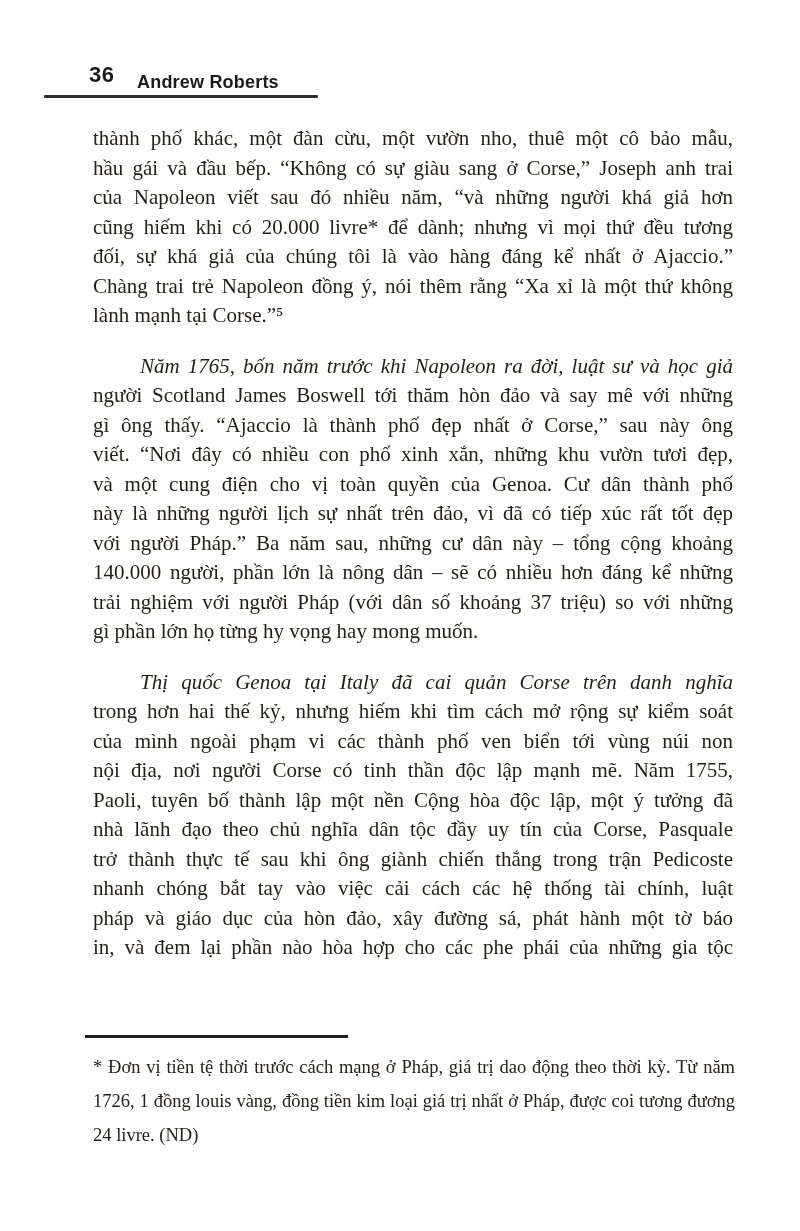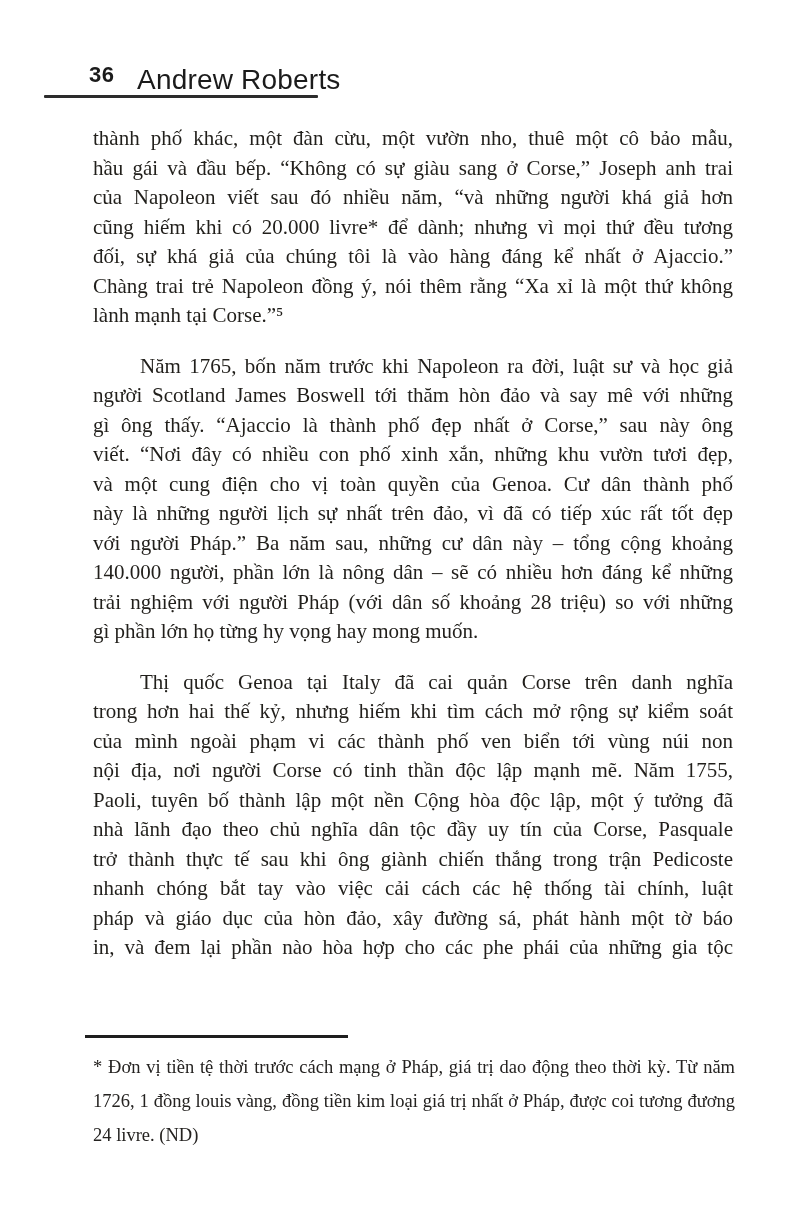--- a/index.html
+++ b/index.html
@@ -23,24 +23,24 @@
     top: 62px;
     font-family: "Liberation Sans", "DejaVu Sans", sans-serif;
     font-size: 22px;
     font-weight: 700;
     letter-spacing: 0.5px;
     color: #1b1b1b;
   }
   .hdr-title {
     position: absolute;
     left: 137px;
-    top: 64px;
+    top: 72px;
     font-family: "Liberation Sans", "DejaVu Sans", sans-serif;
-    font-size: 28px;
-    font-weight: 400;
+    font-size: 18px;
+    font-weight: 700;
     letter-spacing: 0.2px;
     color: #1b1b1b;
   }
   .hdr-rule {
     position: absolute;
     left: 44px;
     top: 95px;
     width: 274px;
     height: 3px;
     background: #2c2c2c;
@@ -58,21 +58,21 @@
     color: #211f1b;
   }
   .paragraph { margin: 0 0 21px 8px; }
   .paragraph:last-child { margin-bottom: 0; }
   .tline {
     text-align: justify;
     text-align-last: justify;
     white-space: normal;
   }
   .tline.no-just { text-align-last: left; }
-  .tline.first-indent { text-indent: 47px; }
+  .tline.first-indent { text-indent: 47px; font-style: italic; }
   
   .fn-rule {
     position: absolute;
     left: 85px;
     top: 1035px;
     width: 263px;
     height: 3px;
     background: #1e1e1e;
   }
   .footnote {
@@ -109,21 +109,21 @@
       </div>
       <div class="paragraph">
         <div class="tline first-indent">Năm 1765, bốn năm trước khi Napoleon ra đời, luật sư và học giả</div>
         <div class="tline">người Scotland James Boswell tới thăm hòn đảo và say mê với những</div>
         <div class="tline">gì ông thấy. “Ajaccio là thành phố đẹp nhất ở Corse,” sau này ông</div>
         <div class="tline">viết. “Nơi đây có nhiều con phố xinh xắn, những khu vườn tươi đẹp,</div>
         <div class="tline">và một cung điện cho vị toàn quyền của Genoa. Cư dân thành phố</div>
         <div class="tline">này là những người lịch sự nhất trên đảo, vì đã có tiếp xúc rất tốt đẹp</div>
         <div class="tline">với người Pháp.” Ba năm sau, những cư dân này – tổng cộng khoảng</div>
         <div class="tline">140.000 người, phần lớn là nông dân – sẽ có nhiều hơn đáng kể những</div>
-        <div class="tline">trải nghiệm với người Pháp (với dân số khoảng 28 triệu) so với những</div>
+        <div class="tline">trải nghiệm với người Pháp (với dân số khoảng 37 triệu) so với những</div>
         <div class="tline no-just">gì phần lớn họ từng hy vọng hay mong muốn.</div>
       </div>
       <div class="paragraph">
         <div class="tline first-indent">Thị quốc Genoa tại Italy đã cai quản Corse trên danh nghĩa</div>
         <div class="tline">trong hơn hai thế kỷ, nhưng hiếm khi tìm cách mở rộng sự kiểm soát</div>
         <div class="tline">của mình ngoài phạm vi các thành phố ven biển tới vùng núi non</div>
         <div class="tline">nội địa, nơi người Corse có tinh thần độc lập mạnh mẽ. Năm 1755,</div>
         <div class="tline">Paoli, tuyên bố thành lập một nền Cộng hòa độc lập, một ý tưởng đã</div>
         <div class="tline">nhà lãnh đạo theo chủ nghĩa dân tộc đầy uy tín của Corse, Pasquale</div>
         <div class="tline">trở thành thực tế sau khi ông giành chiến thắng trong trận Pedicoste</div>

